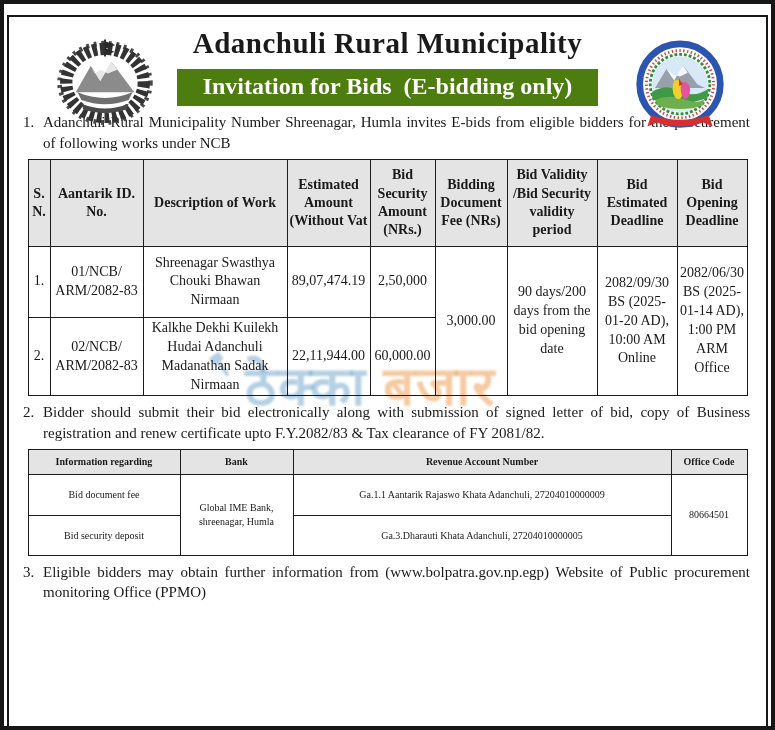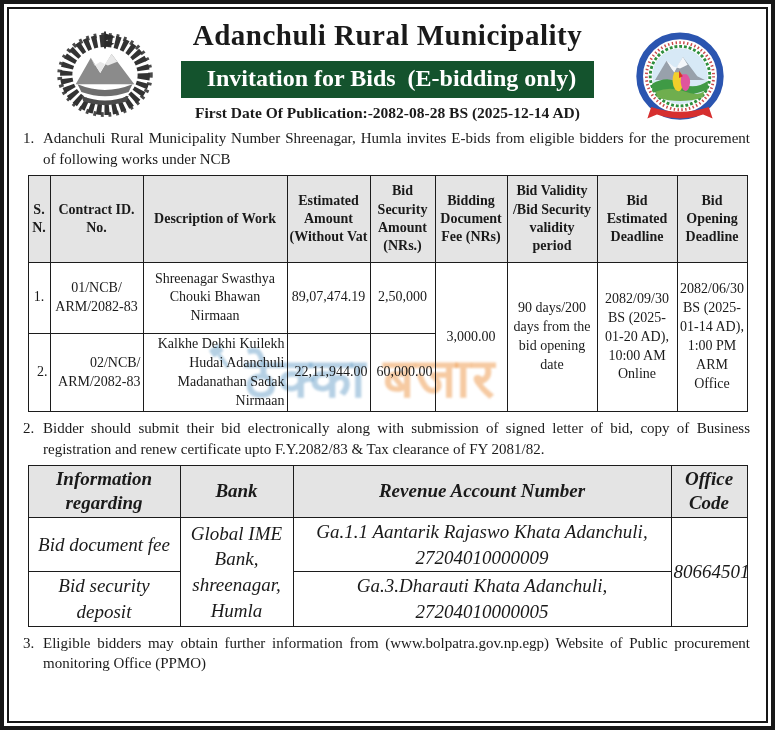--- a/index.html
+++ b/index.html
@@ -15,20 +15,21 @@
     position: absolute; inset: 0;
     border: 4px solid #171717;
     padding: 3px;
   }
   .inner {
     border: 2px solid #171717;
     height: 100%;
     position: relative;
     padding: 10px 14px 0 14px;
     overflow: hidden;
+    margin-top: 8px;
   }
   
   .watermark {
     position: absolute; left: 196px; top: 330px; z-index: 0;
     display: flex; align-items: flex-start; gap: 10px;
     font-weight: bold; font-size: 54px; letter-spacing: 2px;
     filter: blur(1.3px);
     pointer-events: none;
     font-family: "DejaVu Sans", sans-serif;
     white-space: nowrap;
@@ -40,23 +41,23 @@
   .content { position: relative; z-index: 1; }
   .hdr { text-align: center; position: relative; }
   .logo-left  { position: absolute; left: 30px;  top: 6px; }
   .logo-right { position: absolute; right: 24px; top: 10px; }
   .title1 { font-size: 29px; font-weight: bold; line-height: 1.12; letter-spacing: .5px; }
   .title2 { font-size: 32px; font-weight: bold; line-height: 1.1; letter-spacing: .5px; }
   .addr1 { font-size: 17px; font-weight: bold; margin-top: 5px; }
   .addr2 { font-size: 17px; font-weight: bold; margin-top: 9px; }
   .banner {
     display: inline-block;
-    background: #14532d; color: #ffffff;
+    background: #4d7c0f; color: #ffffff;
     font-size: 24px; font-weight: bold;
-    padding: 4px 18px 6px 26px;
+    padding: 4px 26px 6px 26px;
     margin-top: 10px;
     white-space: pre;
   }
   .publine { font-size: 15.5px; font-weight: bold; margin-top: 6px; }
   
   .item { display: flex; margin-top: 6px; font-size: 15px; line-height: 1.38; }
   .item .num { flex: 0 0 20px; }
   .item .txt { flex: 1; text-align: justify; padding-right: 2px; }
   
   table {
@@ -71,26 +72,26 @@
     border: 1.6px solid #1c1c1c;
     text-align: center;
     vertical-align: middle;
     padding: 1px 2px;
     overflow: hidden;
   }
   th { background: #e4e4e4; font-weight: bold; line-height: 1.3; }
   td { line-height: 1.35; }
   .t1 .hdr-row th { height: 87px; }
   .t1 .row1 td { height: 71px; }
-  .t1 .row2 td { height: 68px; text-align: right; }
+  .t1 .row2 td { height: 68px; }
   .pre { white-space: pre-line; }
   .t2 th { height: 25px; }
   .t2 .r1 td { height: 41px; }
   .t2 .r2 td { height: 40px; }
-  .t2 { font-size: 19px; font-style: italic; }
+  .t2 { font-size: 10px; }
 </style>
 </head>
 <body>
 
 <div class="page">
   <div class="inner">
 
     <div class="watermark">
       <svg class="wm-gavel" width="30" height="34" viewBox="0 0 30 34">
         <g transform="rotate(-35 15 15)">
@@ -131,21 +132,20 @@
           <path d="M44 44 Q40 54 45 62 Q50 66 52 60 Q56 50 50 44 Z" fill="#f3cf2a"></path>
           <path d="M52 46 Q49 54 53 62 Q58 66 60 58 Q62 50 57 46 Z" fill="#e0559e"></path>
           <path d="M49 42 L49 50 L53 48 Z" fill="#d62f2f"></path>
           <path d="M20 80 Q50 90 80 80 L84 92 L74 88 Q50 96 26 88 L16 92 Z" fill="#d62f2f"></path>
         </svg>
 
         <div class="title1">Adanchuli Rural Municipality</div>
         <div>
           <span class="banner">Invitation for Bids  (E-bidding only)</span>
         </div>
-        <div class="publine">First Date Of Publication:-2082-08-28 BS (2025-12-14 AD)</div>
       </div>
 
       <div class="item">
         <span class="num">1.</span>
         <span class="txt">Adanchuli Rural Municipality Number Shreenagar, Humla invites E-bids from eligible bidders for the procurement of following works under NCB</span>
       </div>
 
       <table class="t1">
         <colgroup>
           <col style="width:22px">
@@ -154,21 +154,21 @@
           <col style="width:83px">
             <col style="width:65px">
             <col style="width:72px">
           <col style="width:90px">
             <col style="width:80px">
             <col style="width:70px">
         </colgroup>
         <tbody>
             <tr class="hdr-row">
           <th>S. N.</th>
-          <th>Contract ID. No.</th>
+          <th>Aantarik ID. No.</th>
           <th>Description of Work</th>
           <th>Estimated Amount (Without Vat</th>
           <th>Bid Security Amount (NRs.)</th>
           <th>Bidding Document Fee (NRs)</th>
           <th>Bid Validity /Bid Security validity period</th>
           <th>Bid Estimated Deadline</th>
           <th>Bid Opening Deadline</th>
         </tr>
         <tr class="row1">
           <td>1.</td>

